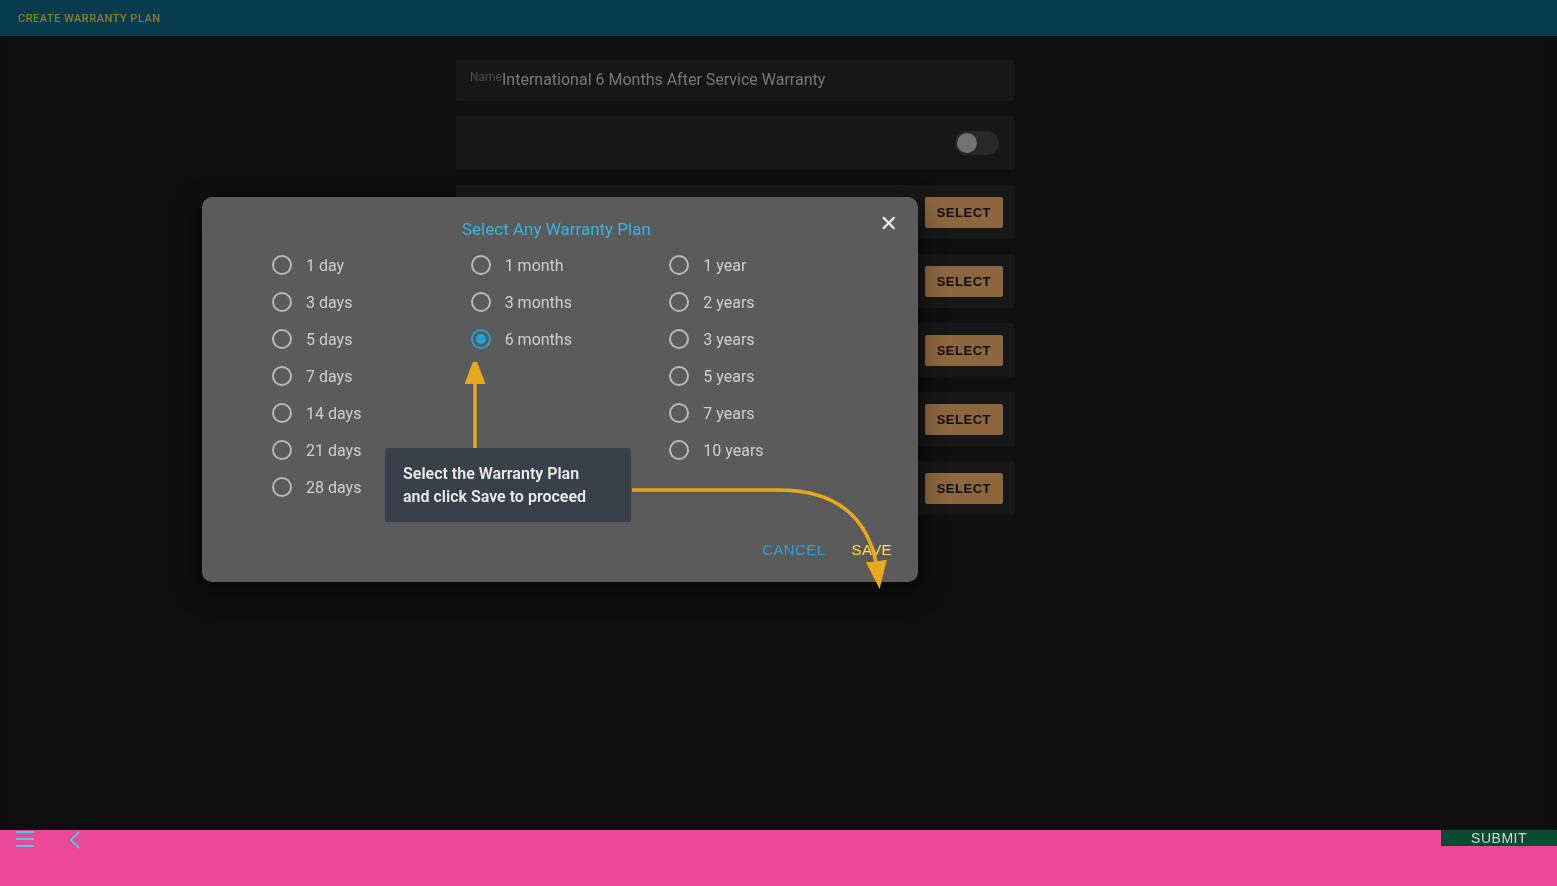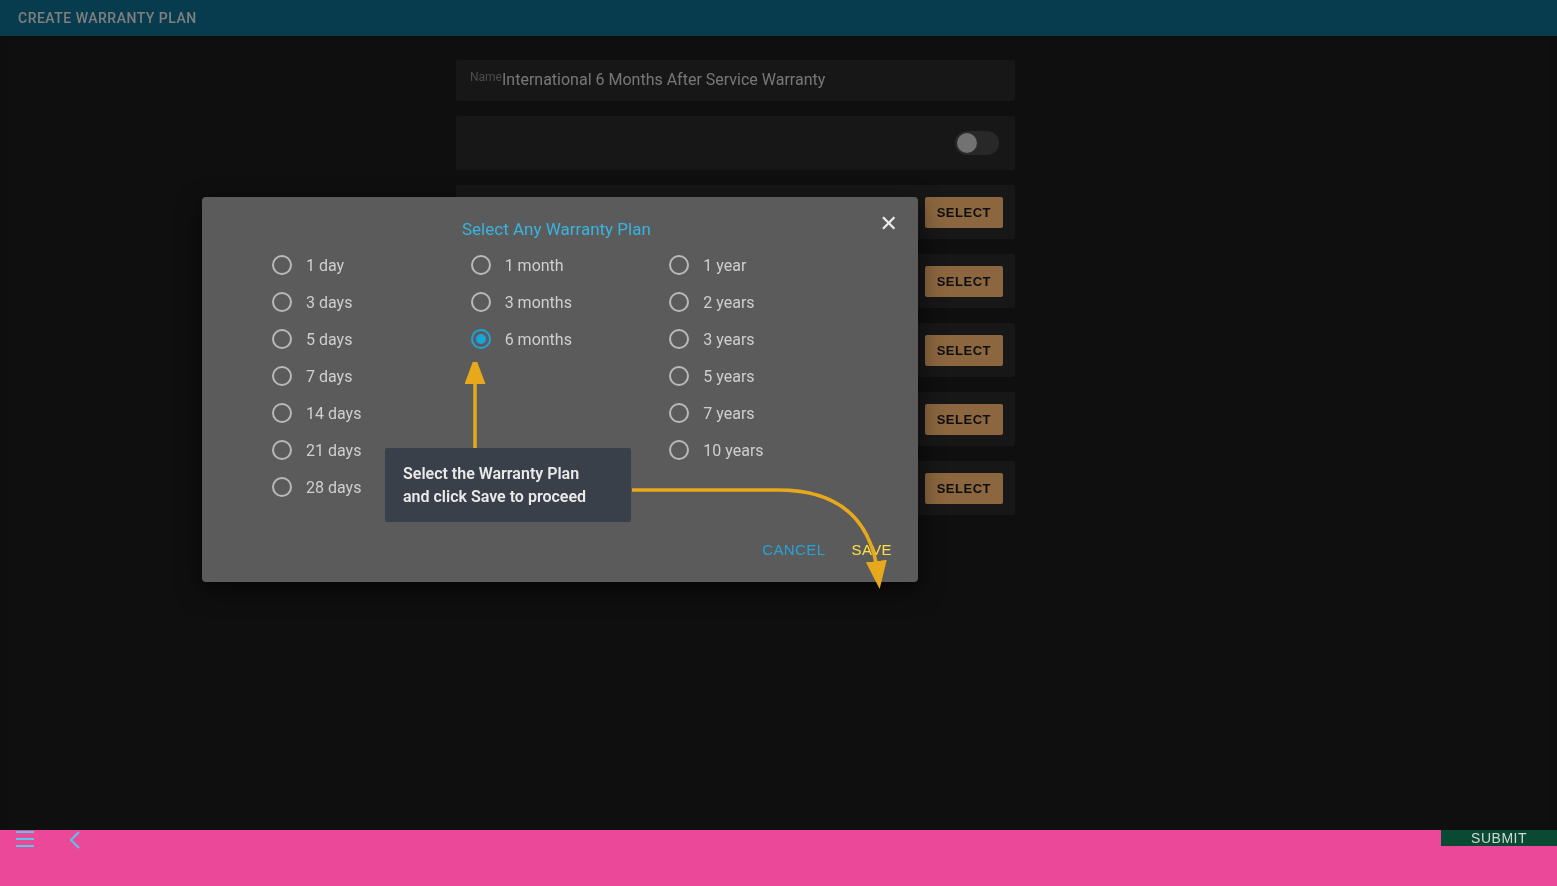--- a/index.html
+++ b/index.html
@@ -15,22 +15,22 @@
 
   
   .header-bar {
     background: #0e6d90;
     height: 36px;
     display: flex;
     align-items: center;
     padding: 0 18px;
   }
   .header-title {
-    color: #e5e5e5;
-    font-size: 14px;
+    color: #fde047;
+    font-size: 11px;
     letter-spacing: 0.5px;
     font-weight: 500;
   }
 
   
   .content {
     position: absolute;
     top: 36px;
     left: 7px;
     right: 7px;
@@ -168,21 +168,21 @@
     background: rgba(0,0,0,0.45);
   }
 
   
   .modal {
     position: absolute;
     left: 202px;
     top: 197px;
     width: 716px;
     background: #5b5b5b;
-    border-radius: 4px;
+    border-radius: 10px;
     box-shadow: 0 8px 24px rgba(0,0,0,0.6);
     padding-bottom: 14px;
   }
   .modal-header {
     position: relative;
     padding: 22px 20px 6px 260px;
   }
   .modal-title {
     color: #3ab3e0;
     font-size: 17px;

